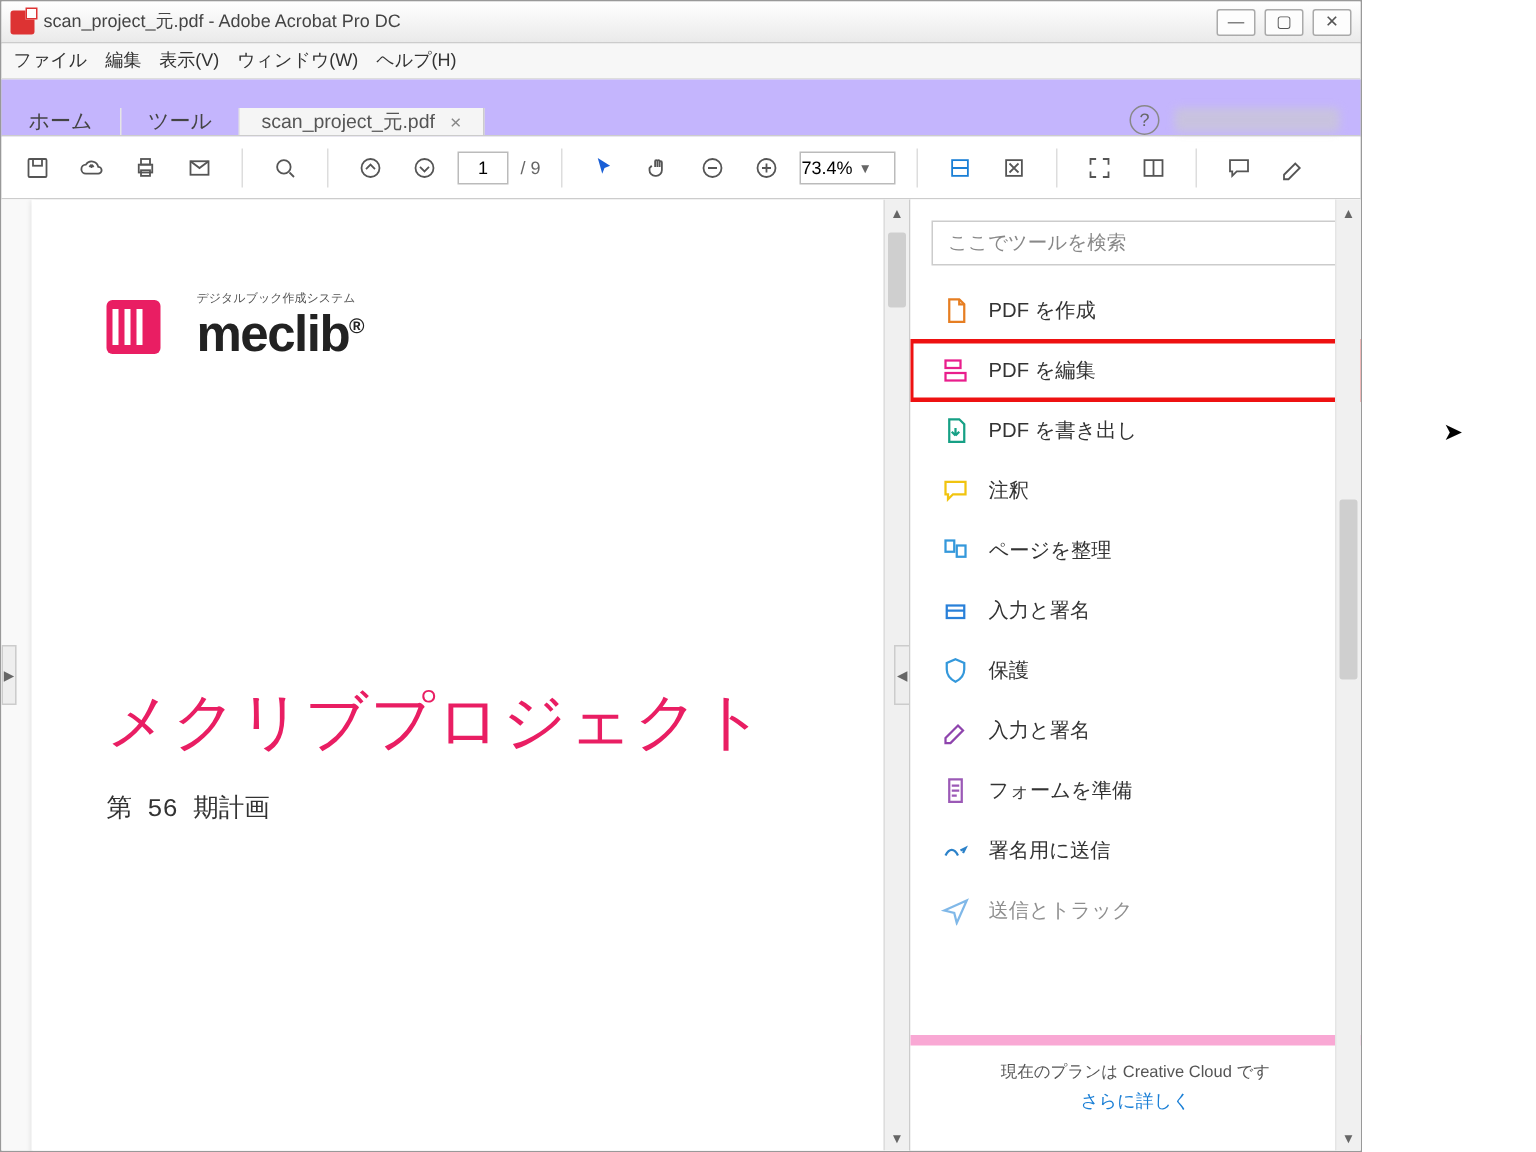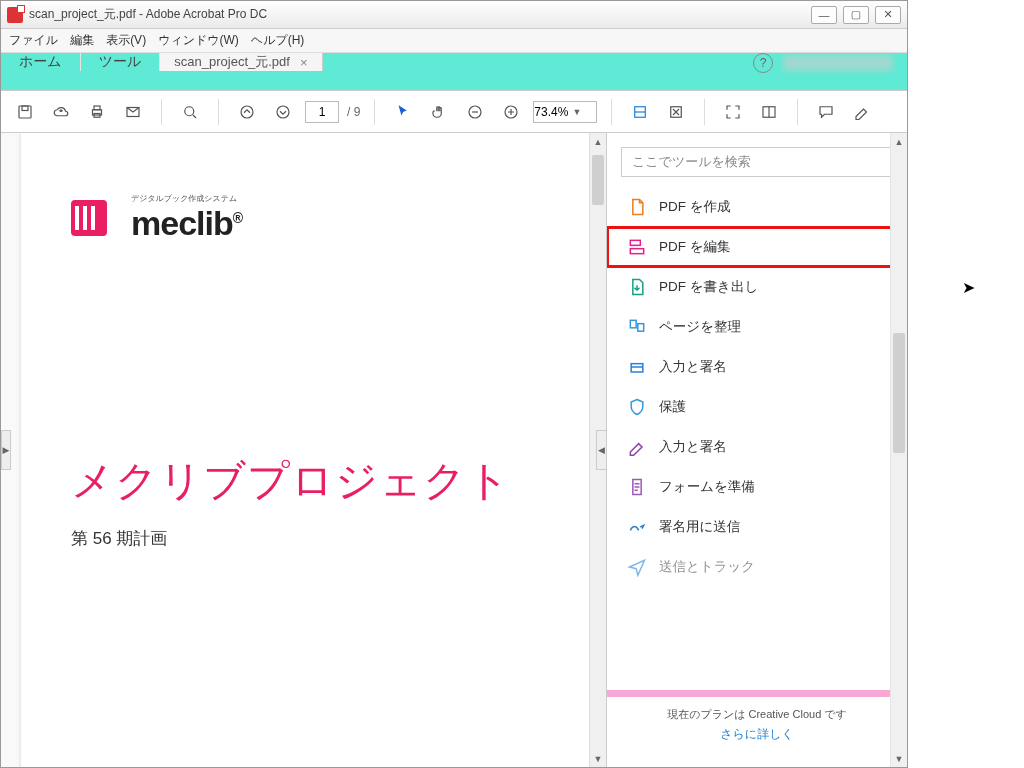--- a/index.html
+++ b/index.html
@@ -8,21 +8,21 @@
 .window { width: 908px; height: 768px; border: 1px solid #999; background: #f0f0f0; display: flex; flex-direction: column; }
 .titlebar { height: 28px; background: linear-gradient(#fff,#eaeaea); display: flex; align-items: center; padding: 0 6px; border-bottom: 1px solid #ccc; }
 .titlebar .pdf-ico { width: 16px; height: 16px; background: #d33; margin-right: 6px; border-radius: 2px; position: relative; }
 .titlebar .pdf-ico::after { content: ""; position: absolute; right: -2px; top: -2px; width: 6px; height: 6px; background:#fff; border:1px solid #d33; }
 .titlebar .title { font-size: 12px; color: #444; flex: 1; }
 .winbtns { display: flex; gap: 6px; }
 .winbtn { width: 26px; height: 18px; border: 1px solid #aaa; background: #fdfdfd; border-radius: 2px; display:flex; align-items:center; justify-content:center; font-size:11px; color:#555; cursor:pointer;}
 .menubar { height: 24px; background: #f7f7f7; border-bottom: 1px solid #ddd; display: flex; align-items: center; padding: 0 8px; font-size: 12px; color: #333; gap: 12px; }
 .menubar span { cursor: pointer; }
 
-.tabbar { height: 38px; background: #5eead4; border-bottom: 1px solid #ccc; display: flex; align-items: flex-start; }
+.tabbar { height: 38px; background: #c4b5fd; border-bottom: 1px solid #ccc; display: flex; align-items: flex-end; }
 .tabbar .ltab { padding: 0 18px; display:flex; align-items:center; font-size: 14px; color:#444; border-right:1px solid #e5e5e5; cursor:pointer; }
 .tabbar .doc-tab { display:flex; align-items:center; padding:0 14px; border-right:1px solid #ccc; background:#f5f5f5; font-size:13px; color:#555; gap:10px;}
 .tabbar .doc-tab .close { color:#888; font-size:13px; cursor:pointer; }
 .tabbar .spacer { flex:1; }
 .tabbar .rsec { display:flex; align-items:center; padding:0 14px; gap:10px; }
 .helpcirc { width:20px; height:20px; border:1.5px solid #888; border-radius:50%; display:flex; align-items:center; justify-content:center; font-size:12px; color:#666; cursor:pointer;}
 .blur { width:110px; height:16px; background: #ccc; border-radius:3px; filter: blur(3px); opacity:.6; }
 
 .toolbar { height: 42px; background: #fff; border-bottom: 1px solid #ccc; display:flex; align-items:center; padding:0 10px; gap:8px; }
 .tool { width:28px; height:28px; display:flex; align-items:center; justify-content:center; color:#555; cursor:pointer; border-radius:3px; }
@@ -37,21 +37,21 @@
 
 .content { flex:1; display:flex; position:relative; background:#fff; }
 .docpane { flex:1; background:#f9f9f9; position:relative; overflow:hidden; border-right:1px solid #ccc; }
 .page { position:absolute; left:20px; top:0; width:640px; height:900px; background:#fff; box-shadow:0 0 4px rgba(0,0,0,.15); padding:60px 50px; }
 .logo { display:flex; align-items:center; gap:24px; }
 .logo .mark { width:36px; height:36px; background:#e91e63; border-radius:4px; position:relative; }
 .logo .mark::before { content:""; position:absolute; left:4px; top:6px; width:4px; height:24px; background:#fff; box-shadow: 8px 0 0 #fff, 16px 0 0 #fff; }
 .logo .txt { font-size:34px; font-weight:700; color:#222; letter-spacing:-1px; }
 .logo .txt .reg { font-size:14px; vertical-align:super; }
 .page .headline { margin-top:210px; font-size:42px; color:#e91e63; font-weight:400; letter-spacing:1px;}
-.page .subline { margin-top:18px; font-size:17px; color:#333; }
+.page .subline { margin-top:18px; font-size:17px; color:#333;font-family:Liberation Mono, monospace; }
 
 .vscroll { position:absolute; right:0; top:0; bottom:0; width:17px; background:#f0f0f0; border-left:1px solid #ddd; }
 .vscroll .up, .vscroll .dn { height:17px; display:flex; align-items:center; justify-content:center; font-size:9px; color:#666; cursor:pointer; }
 .vscroll .dn { position:absolute; bottom:0; width:100%; }
 .vscroll .thumb { position:absolute; left:2px; right:2px; top:22px; height:50px; background:#cfcfcf; border-radius:2px; }
 
 .leftcollapse, .rightcollapse { position:absolute; top:50%; width:10px; height:40px; background:#eee; border:1px solid #ccc; display:flex; align-items:center; justify-content:center; font-size:9px; color:#666; cursor:pointer; }
 .leftcollapse { left:0; transform:translateY(-50%); }
 .rightcollapse { right:0; transform:translateY(-50%); border-right:none; }
 
@@ -270,20 +270,28 @@
           <span class="ico">
               <svg viewBox="0 0 24 24" fill="none" stroke="#16a085" stroke-width="1.8">
                 <path d="M7 3h8l4 4v14H7z"></path>
                 <path d="M12 10v6m0 0l-3-3m3 3l3-3"></path>
               </svg>
             </span>
           <span>PDF を書き出し</span>
         </div>
         <div class="titem">
           <span class="ico">
+              <svg viewBox="0 0 24 24" fill="none" stroke="#f1c40f" stroke-width="1.8">
+                <path d="M4 5h16v10H10l-4 4V15H4z"></path>
+              </svg>
+            </span>
+          <span>注釈</span>
+        </div>
+        <div class="titem">
+          <span class="ico">
               <svg viewBox="0 0 24 24" fill="none" stroke="#3498db" stroke-width="1.8">
                 <rect x="4" y="4" width="7" height="9"></rect>
                 <rect x="13" y="8" width="7" height="9"></rect>
               </svg>
             </span>
           <span>ページを整理</span>
         </div>
         <div class="titem">
           <span class="ico">
               <svg viewBox="0 0 24 24" fill="none" stroke="#2980d9" stroke-width="1.8">

